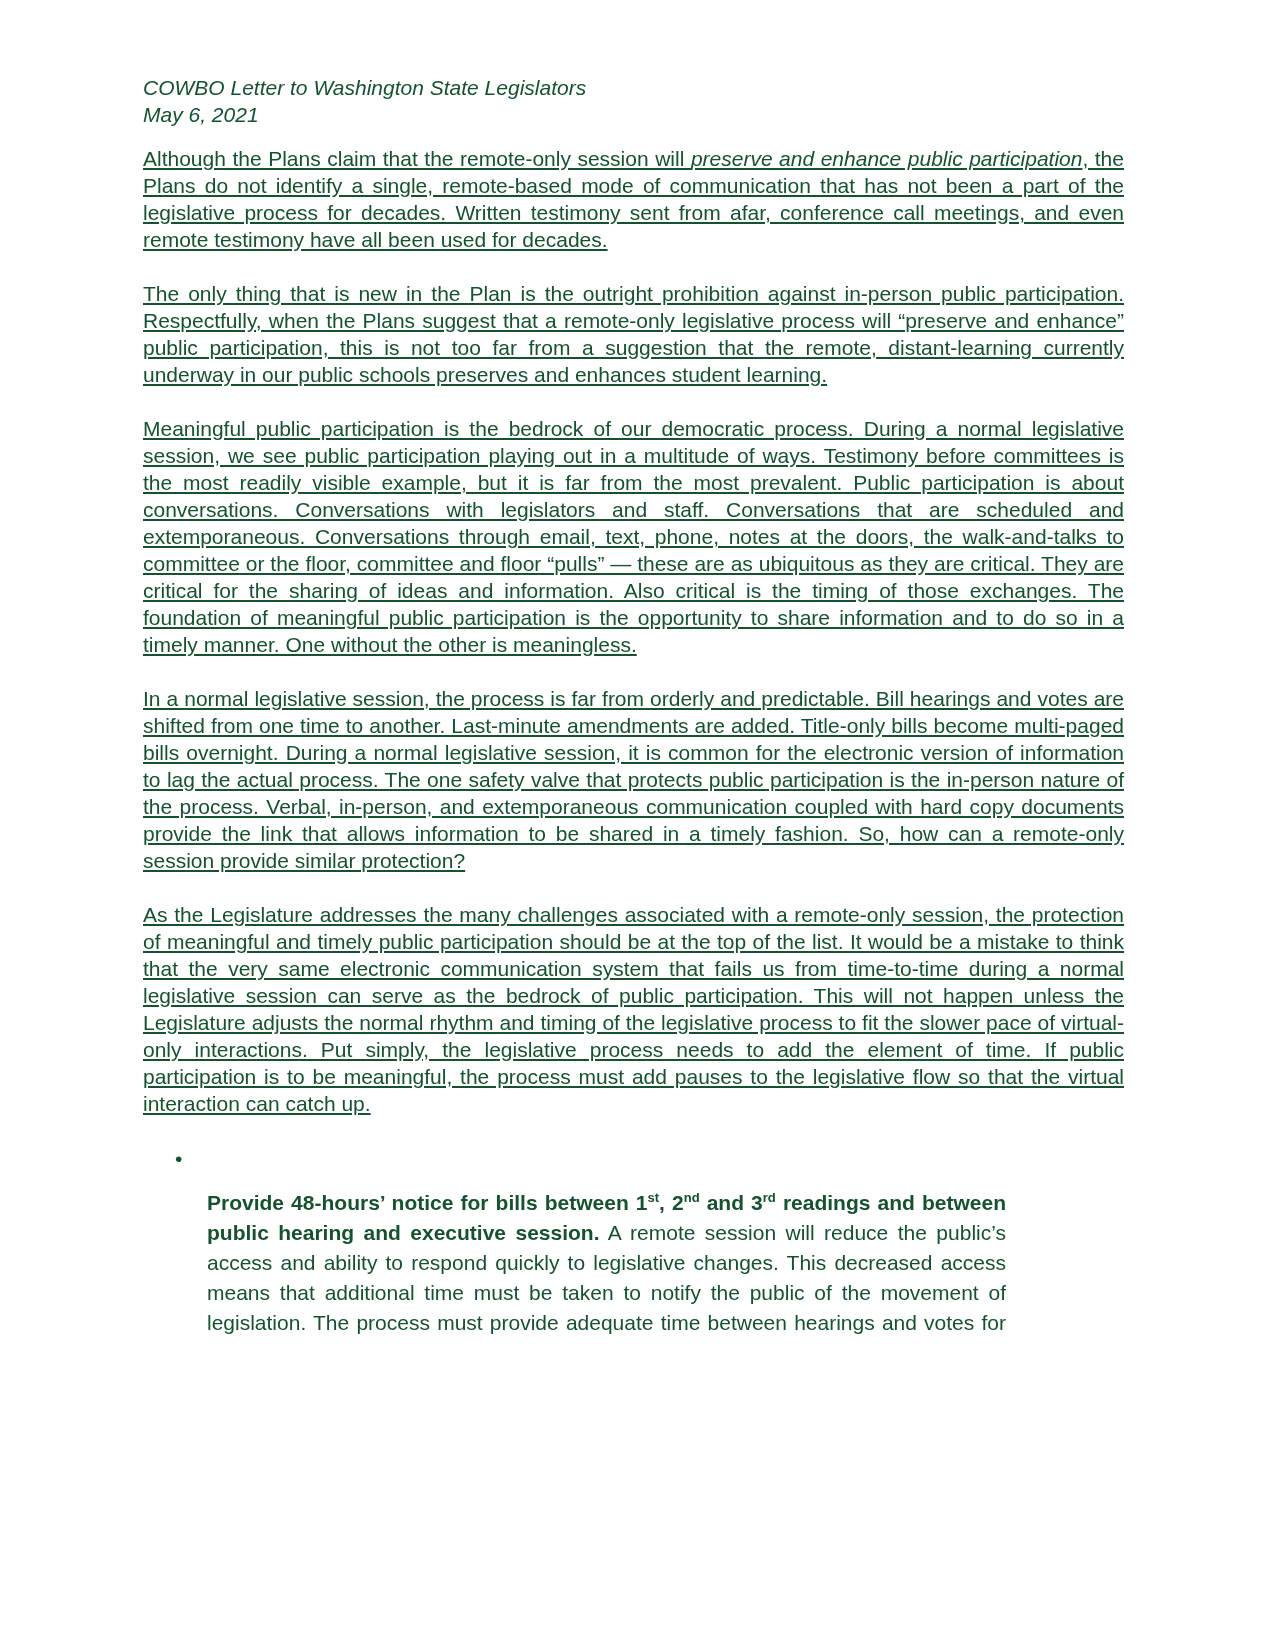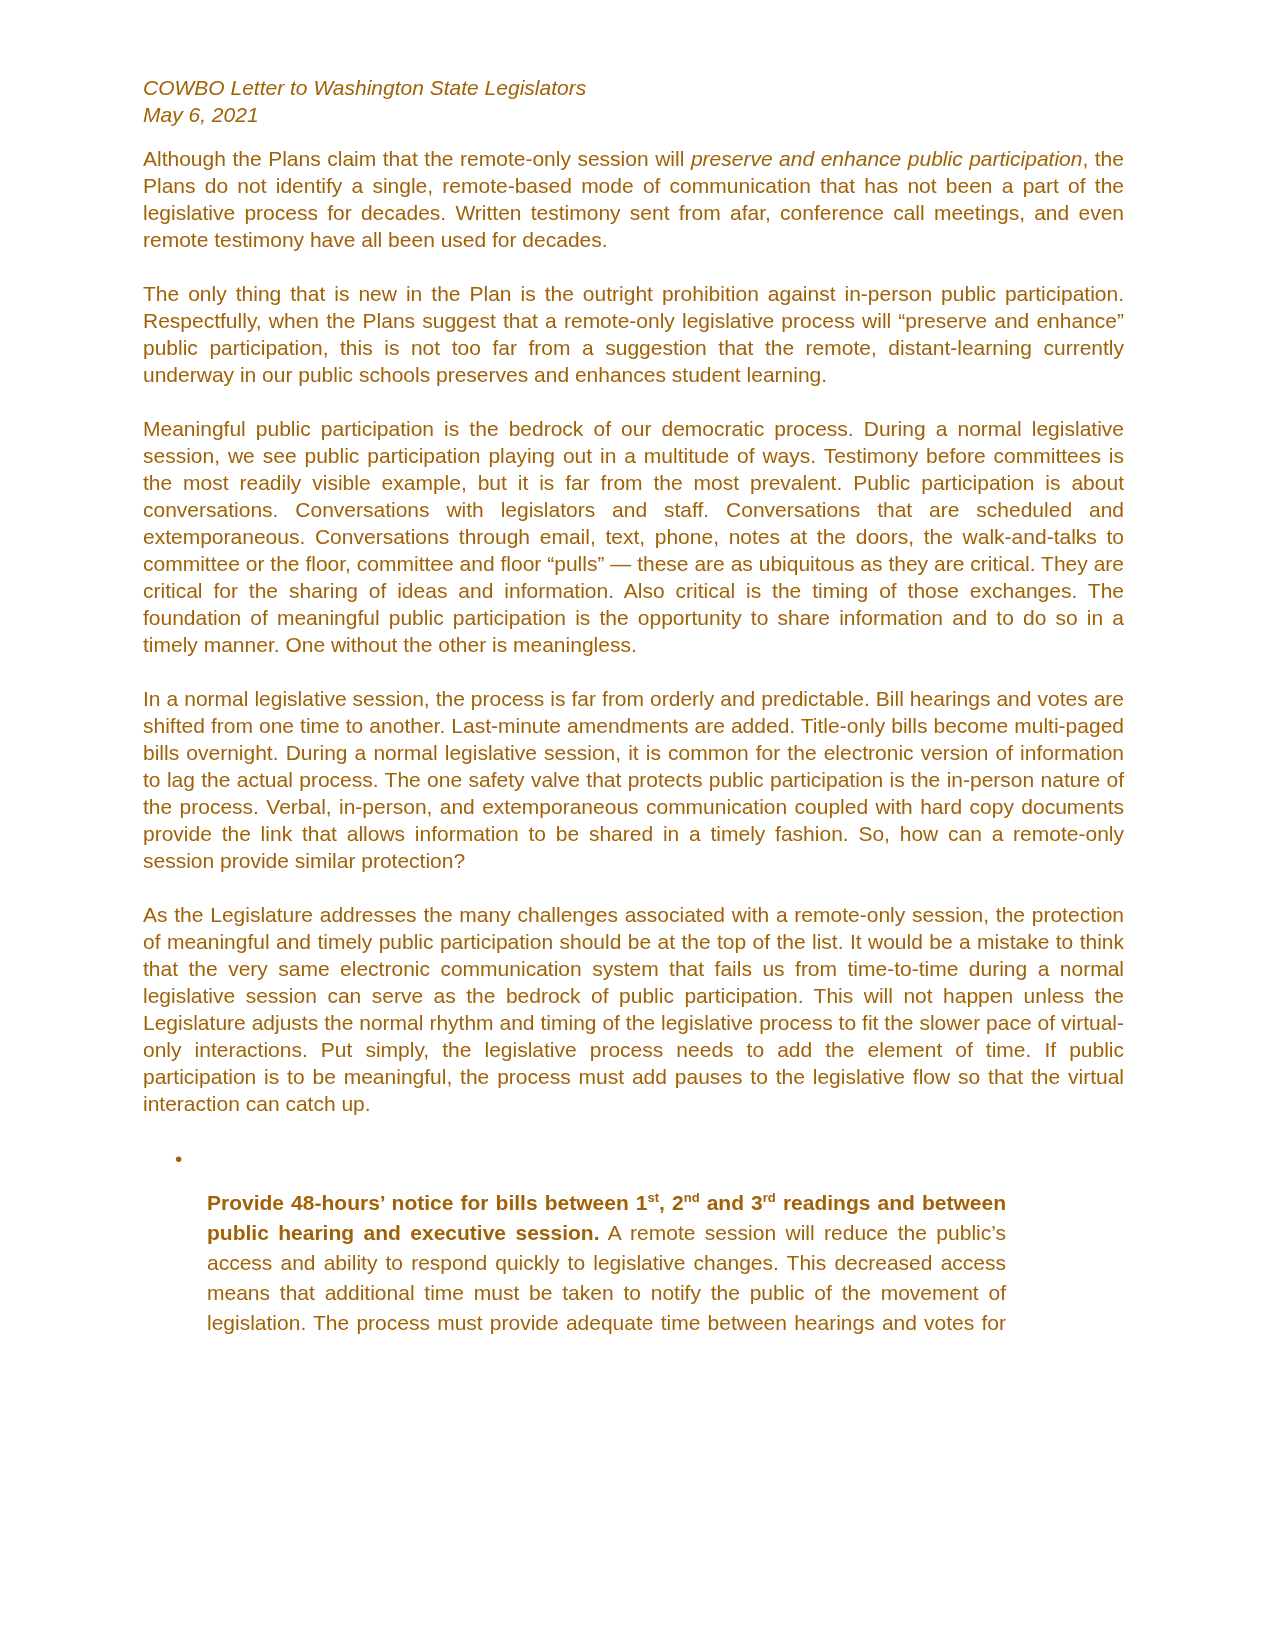--- a/index.html
+++ b/index.html
@@ -10,33 +10,34 @@
   .page {
     position: relative;
     width: 1275px;
     height: 1334px;
     box-sizing: border-box;
     background: #ffffff;
     padding: 74px 151px 0 143px;
     font-family: "Liberation Sans", sans-serif;
     font-size: 21px;
     line-height: 27px;
-    color: #a16207;
+    color: #14532d;
     overflow: hidden;
   }
   .header {
     font-style: italic;
     margin-bottom: 17px;
   }
   .header div {
     white-space: nowrap;
   }
   p.body-para {
     margin: 0 0 27px 0;
     text-align: justify;
+    text-decoration: underline;
   }
   .italic {
     font-style: italic;
   }
   .bullet-item {
     display: flex;
     margin: 3px 118px 27px 32px;
     line-height: 30px;
     text-align: justify;
   }

